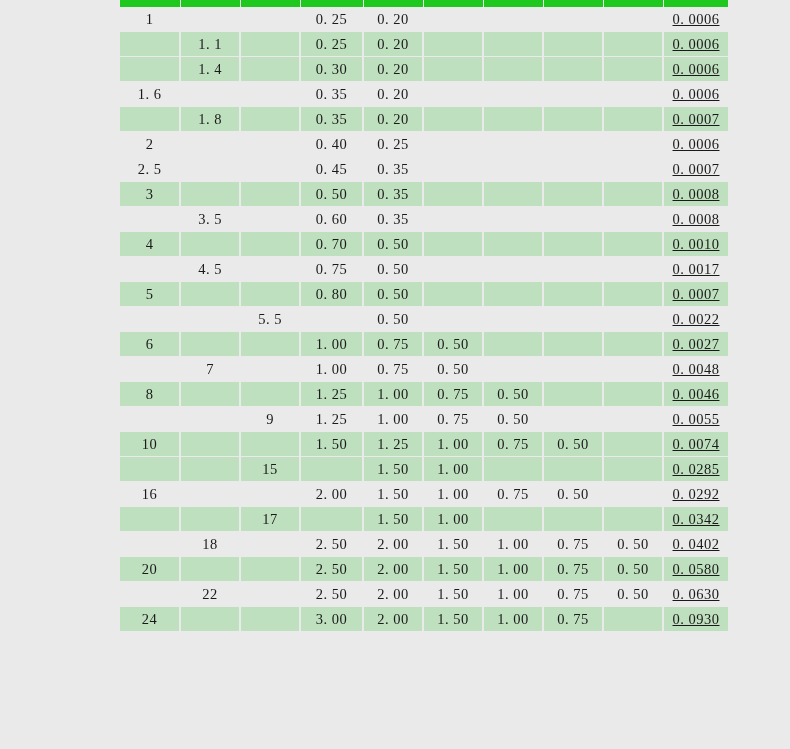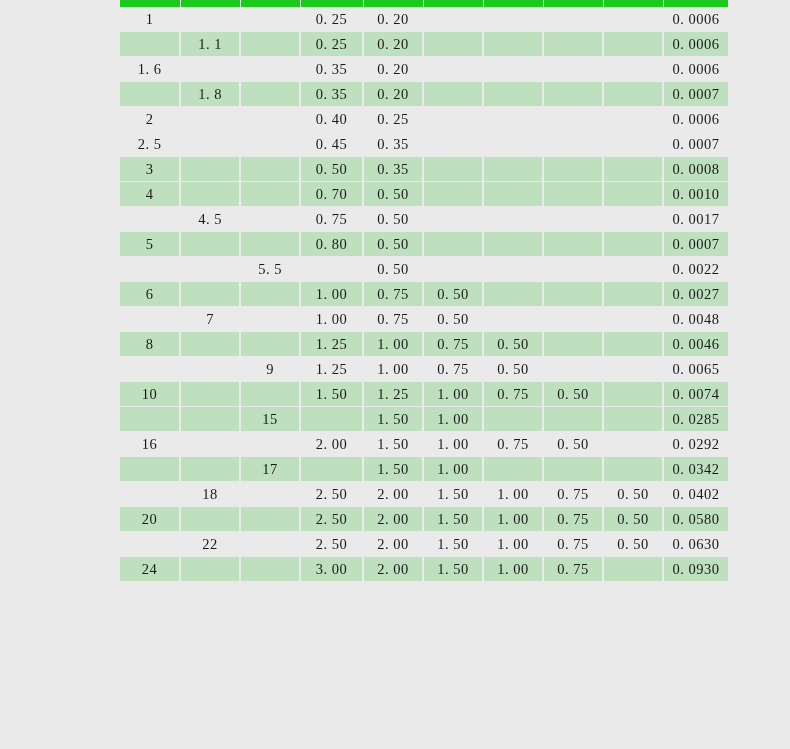--- a/index.html
+++ b/index.html
@@ -50,21 +50,21 @@
     height: 24px;
     padding: 0 6px;
     text-align: center;
     font-size: 14.5px;
     line-height: 24px;
     white-space: nowrap;
     letter-spacing: 0.5px;
     border-right: 2px solid #eaeaea;
     border-bottom: 1px solid #eaeaea;
   }
-  table.data-table tbody td:last-child { border-right: none; }
+  table.data-table tbody td:last-child { border-right: none; text-decoration: underline; }
 
   tbody tr.row-odd td { background: #eaeaea; }
   tbody tr.row-even td { background: #bfe0bf; }
 
   td.empty { color: transparent; }
 </style>
 </head>
 <body>
 
 <div id="table-wrap">
@@ -113,20 +113,32 @@
           <td>1. 1</td>
           <td class="empty"></td>
           <td>0. 25</td>
           <td>0. 20</td>
           <td class="empty"></td>
           <td class="empty"></td>
           <td class="empty"></td>
           <td class="empty"></td>
           <td>0. 0006</td>
         </tr>
+        <tr class="row-even">
+          <td class="empty"></td>
+          <td>1. 4</td>
+          <td class="empty"></td>
+          <td>0. 30</td>
+          <td>0. 20</td>
+          <td class="empty"></td>
+          <td class="empty"></td>
+          <td class="empty"></td>
+          <td class="empty"></td>
+          <td>0. 0006</td>
+        </tr>
         <tr class="row-odd">
           <td>1. 6</td>
           <td class="empty"></td>
           <td class="empty"></td>
           <td>0. 35</td>
           <td>0. 20</td>
           <td class="empty"></td>
           <td class="empty"></td>
           <td class="empty"></td>
           <td class="empty"></td>
@@ -173,20 +185,32 @@
           <td class="empty"></td>
           <td class="empty"></td>
           <td>0. 50</td>
           <td>0. 35</td>
           <td class="empty"></td>
           <td class="empty"></td>
           <td class="empty"></td>
           <td class="empty"></td>
           <td>0. 0008</td>
         </tr>
+        <tr class="row-odd">
+          <td class="empty"></td>
+          <td>3. 5</td>
+          <td class="empty"></td>
+          <td>0. 60</td>
+          <td>0. 35</td>
+          <td class="empty"></td>
+          <td class="empty"></td>
+          <td class="empty"></td>
+          <td class="empty"></td>
+          <td>0. 0008</td>
+        </tr>
         <tr class="row-even">
           <td>4</td>
           <td class="empty"></td>
           <td class="empty"></td>
           <td>0. 70</td>
           <td>0. 50</td>
           <td class="empty"></td>
           <td class="empty"></td>
           <td class="empty"></td>
           <td class="empty"></td>
@@ -267,21 +291,21 @@
         <tr class="row-odd">
           <td class="empty"></td>
           <td class="empty"></td>
           <td>9</td>
           <td>1. 25</td>
           <td>1. 00</td>
           <td>0. 75</td>
           <td>0. 50</td>
           <td class="empty"></td>
           <td class="empty"></td>
-          <td>0. 0065</td>
+          <td>0. 0055</td>
         </tr>
         <tr class="row-even">
           <td>10</td>
           <td class="empty"></td>
           <td class="empty"></td>
           <td>1. 50</td>
           <td>1. 25</td>
           <td>1. 00</td>
           <td>0. 75</td>
           <td>0. 50</td>

